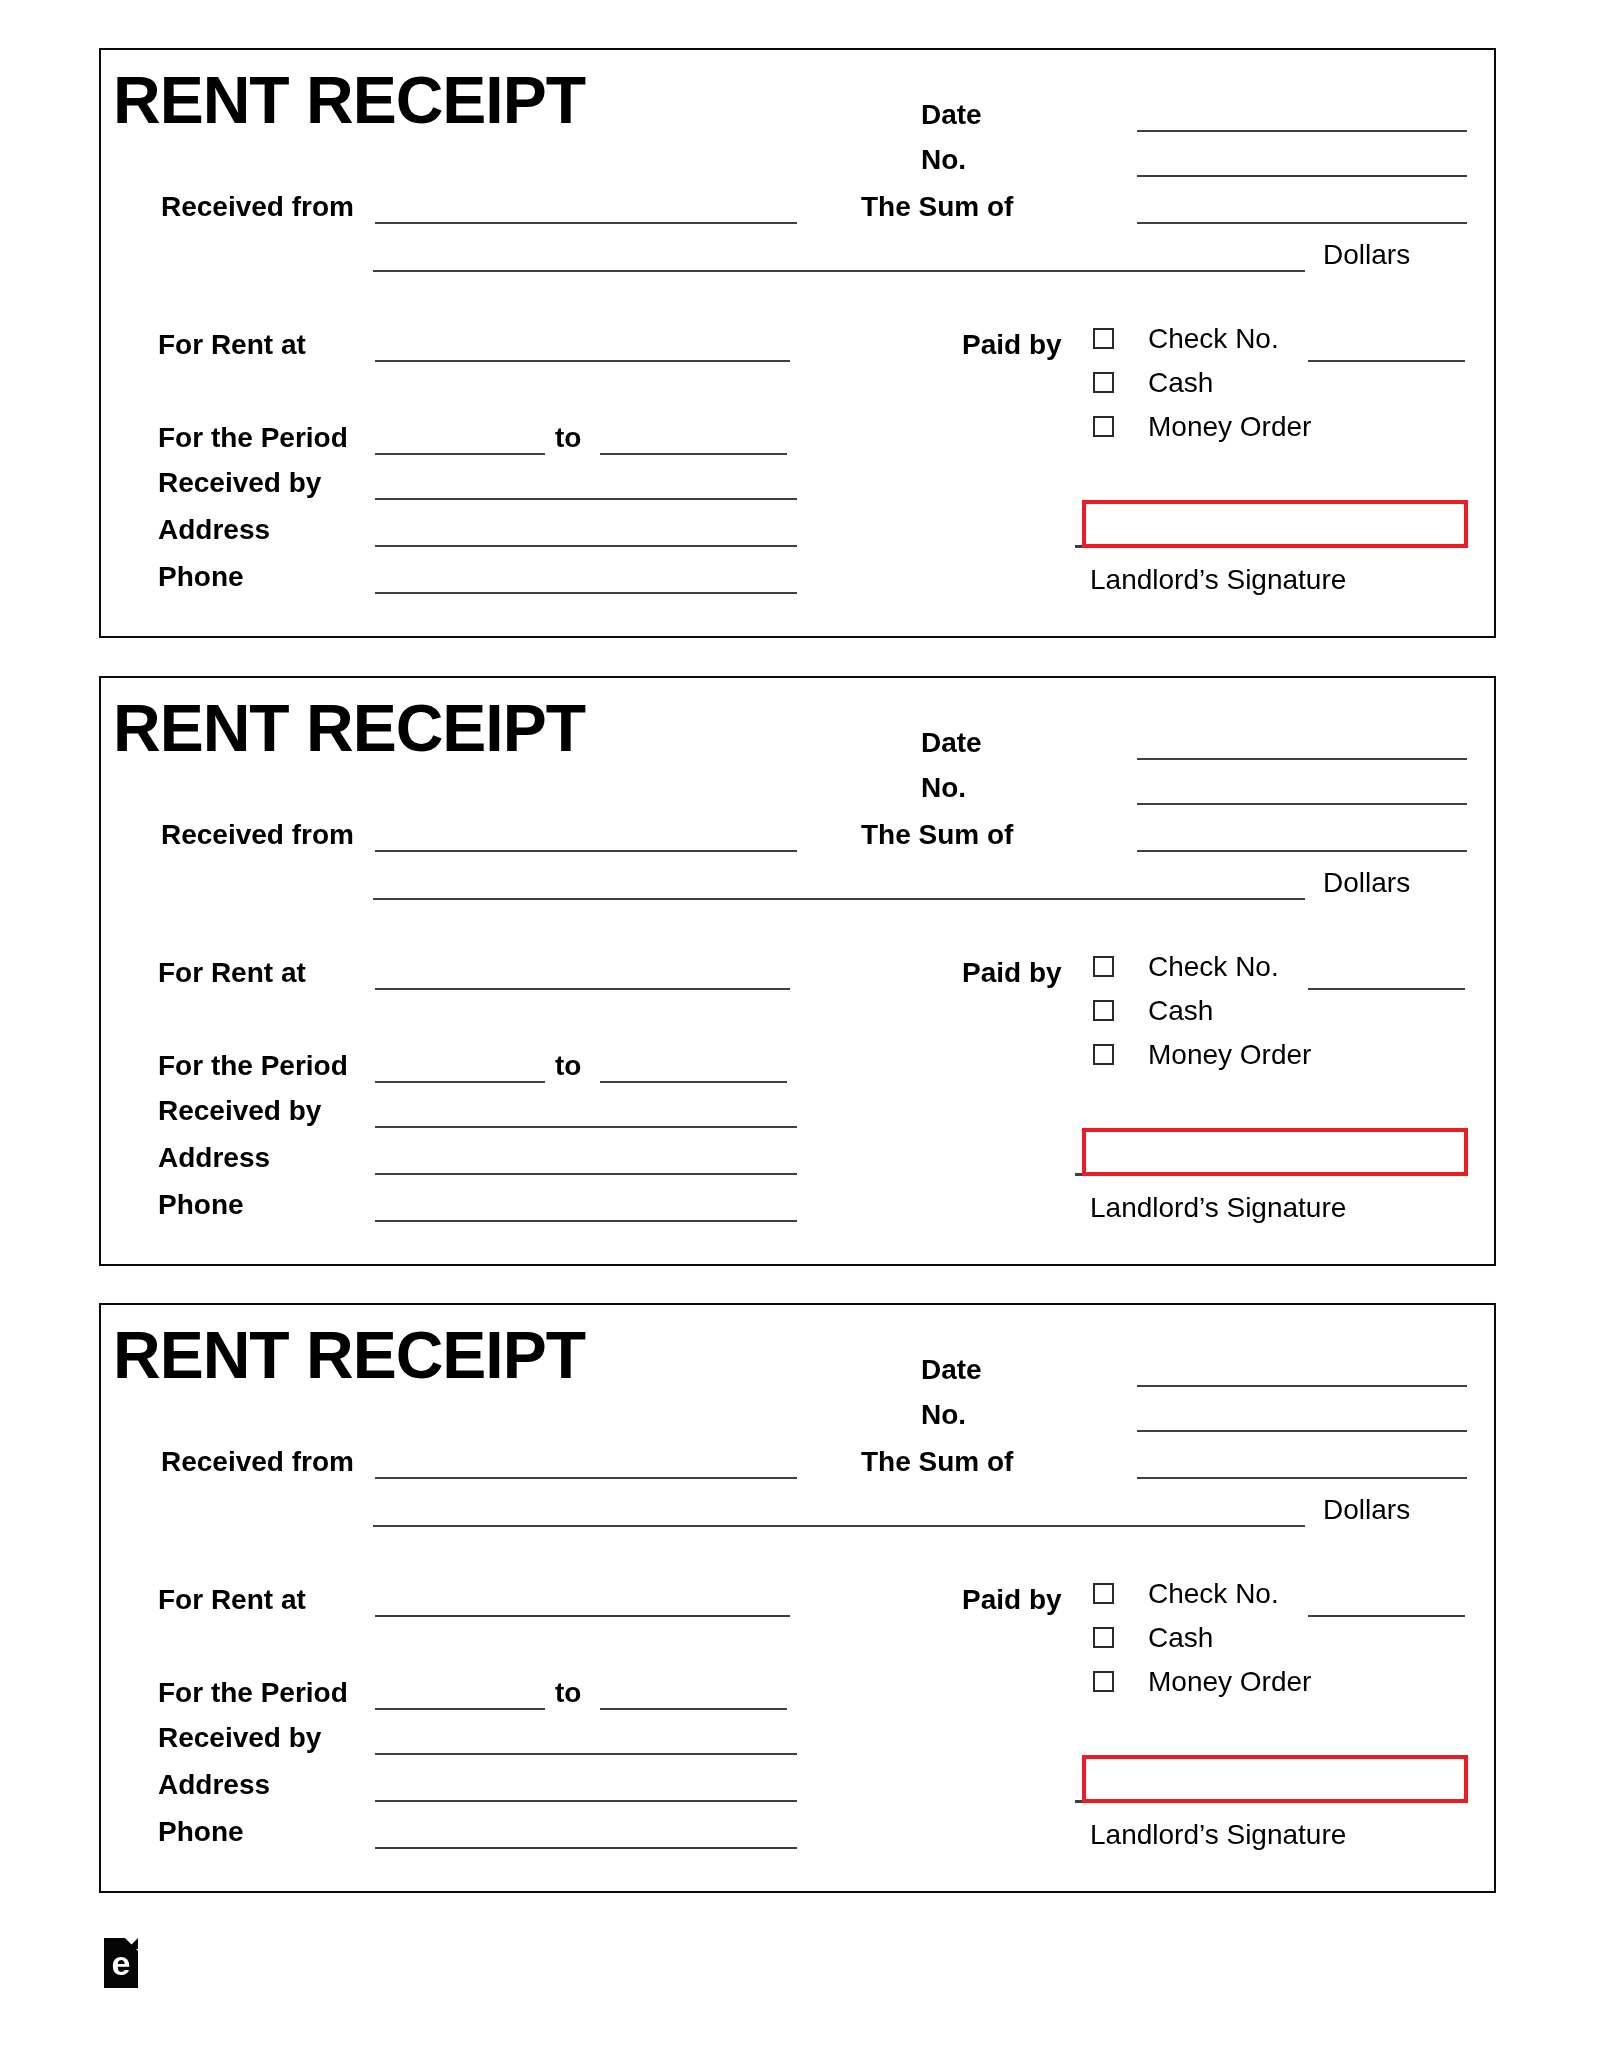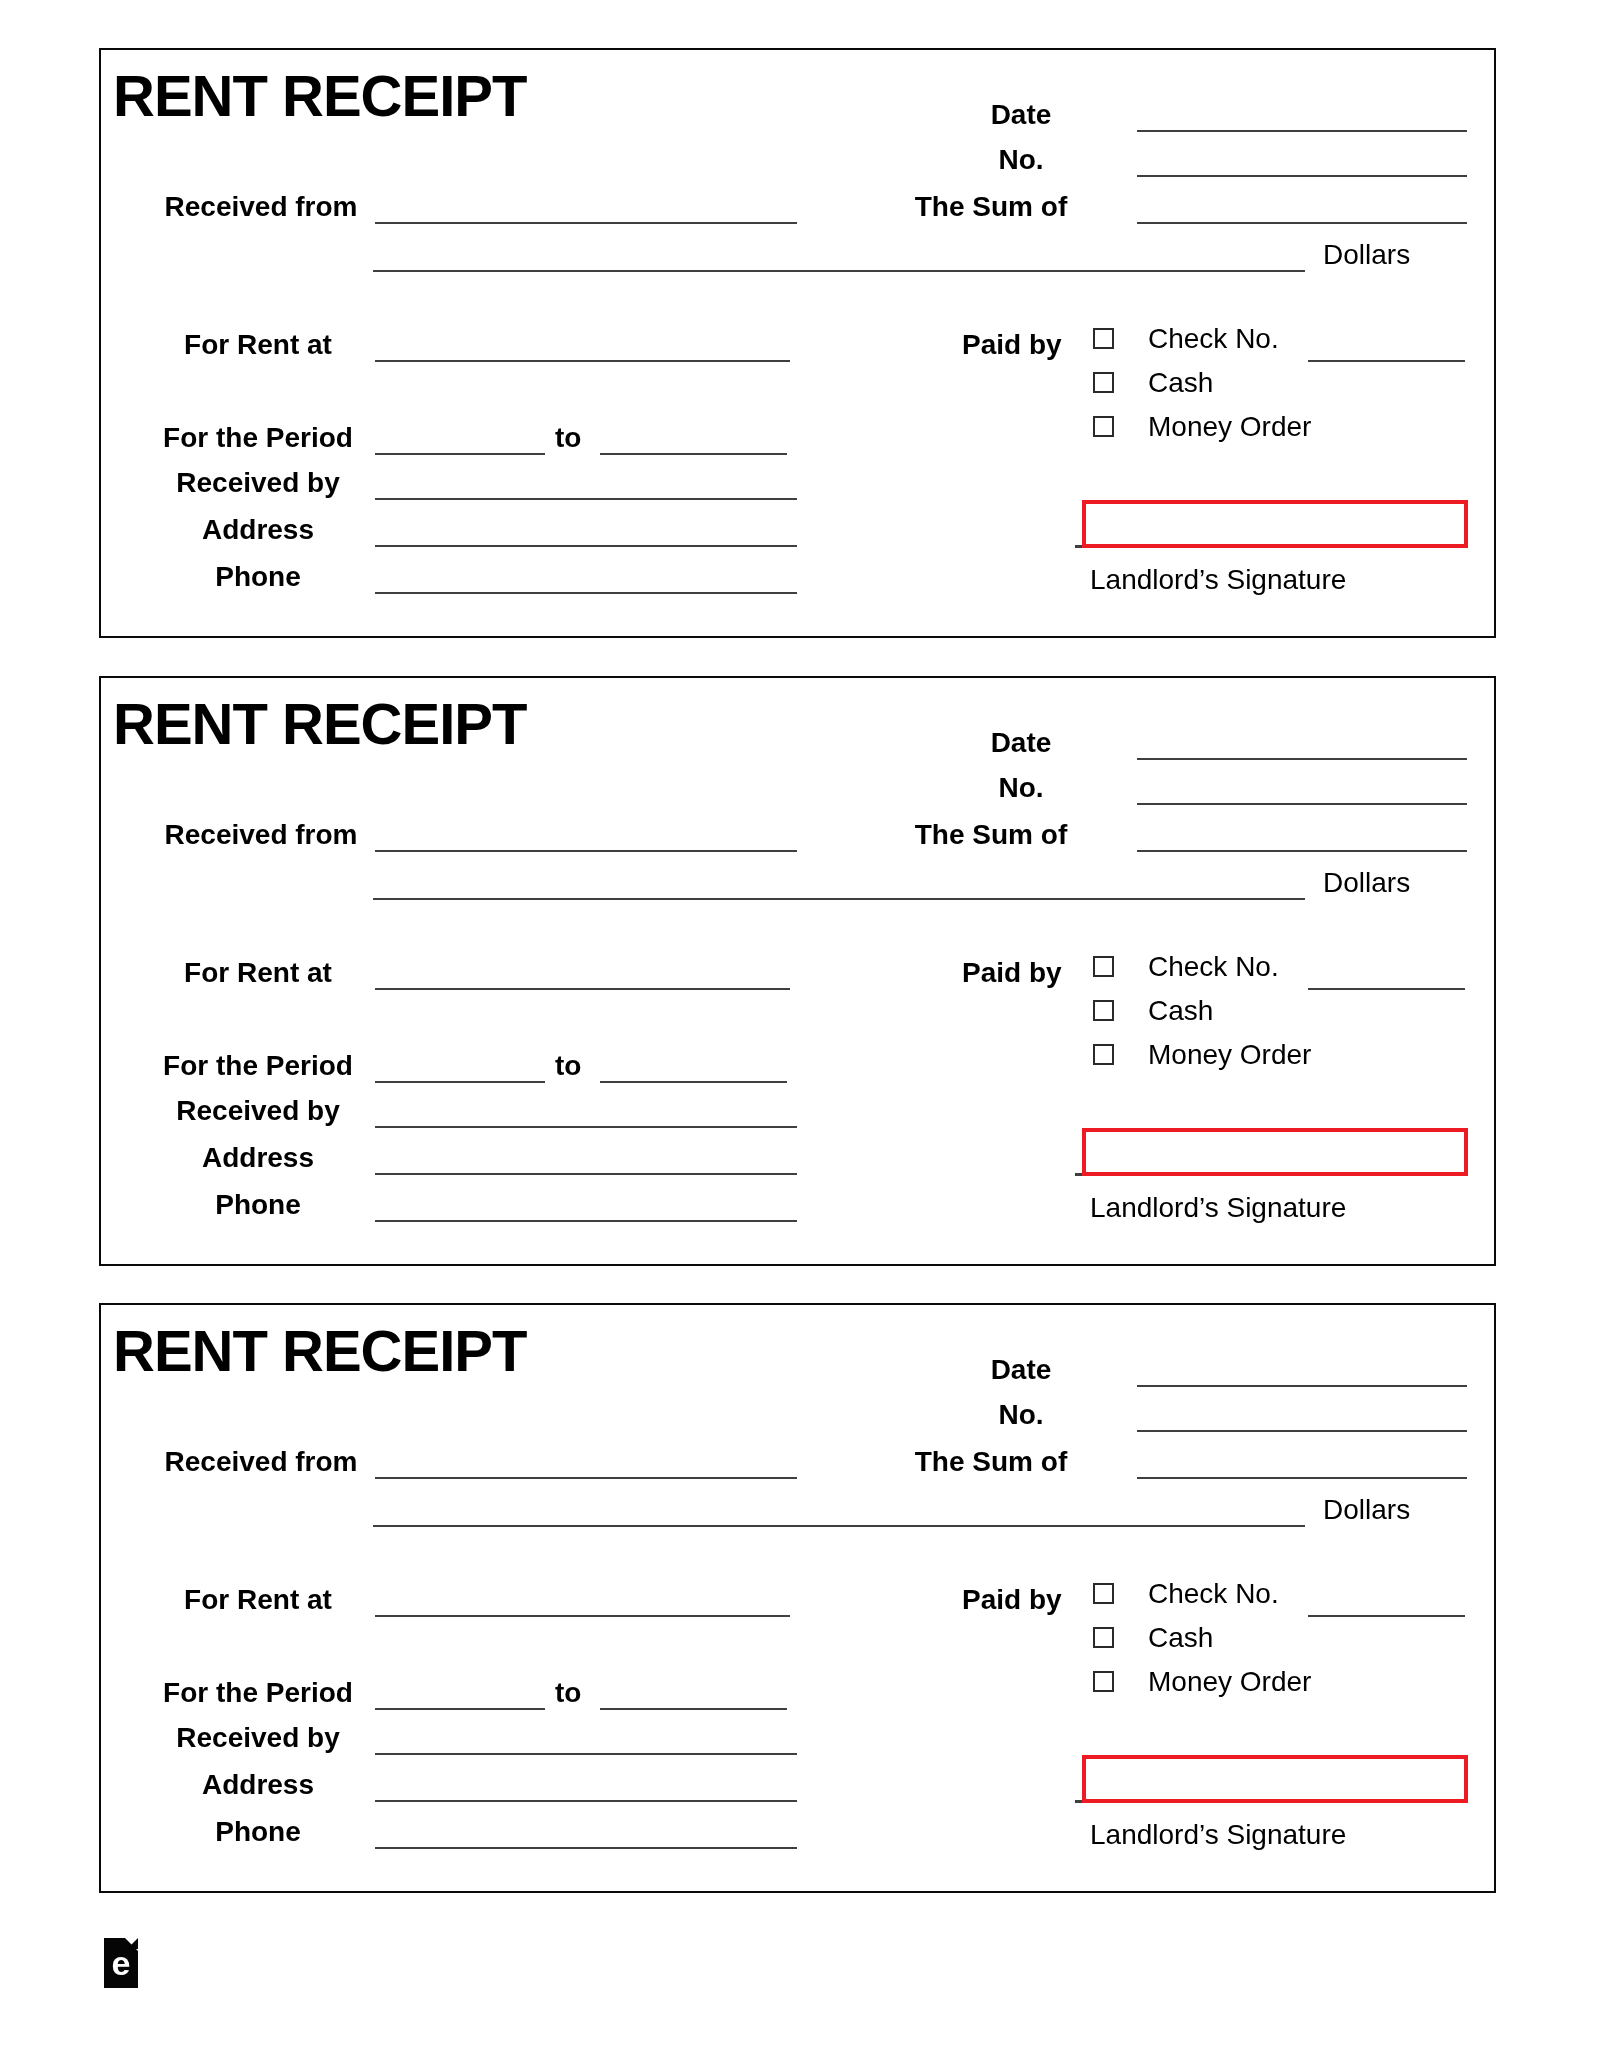--- a/index.html
+++ b/index.html
@@ -10,28 +10,28 @@
   #receipts{position:absolute;left:0;top:0;width:1600px;height:2070px;}
   .receipt{
     position:absolute;left:99px;width:1393px;height:586px;
     border:2px solid #0a0a0a;background:#fff;
   }
   .receipt:nth-of-type(1){top:48px;}
   .receipt:nth-of-type(2){top:676px;}
   .receipt:nth-of-type(3){top:1303px;}
 
   .title{
-    position:absolute;left:12px;top:14px;font-size:58px;font-weight:bold;
+    position:absolute;left:12px;top:14px;font-size:66px;font-weight:bold;
     letter-spacing:-1px;line-height:1.1;white-space:nowrap;
   }
   .lbl{
     position:absolute;font-size:28px;font-weight:bold;line-height:30px;
     white-space:nowrap;
   }
-  .lbl.r{text-align:center;width:200px;}
+  .lbl.r{text-align:left;width:200px;}
   .lbl.r.wide{width:260px;}
   .reg{font-weight:normal;}
   .fill{
     position:absolute;height:2px;background:#3f3f3f;
   }
   .cb{
     position:absolute;width:21px;height:21px;border:2px solid #2a2a2a;
     background:#fff;box-sizing:border-box;
   }
   .sigbox{

